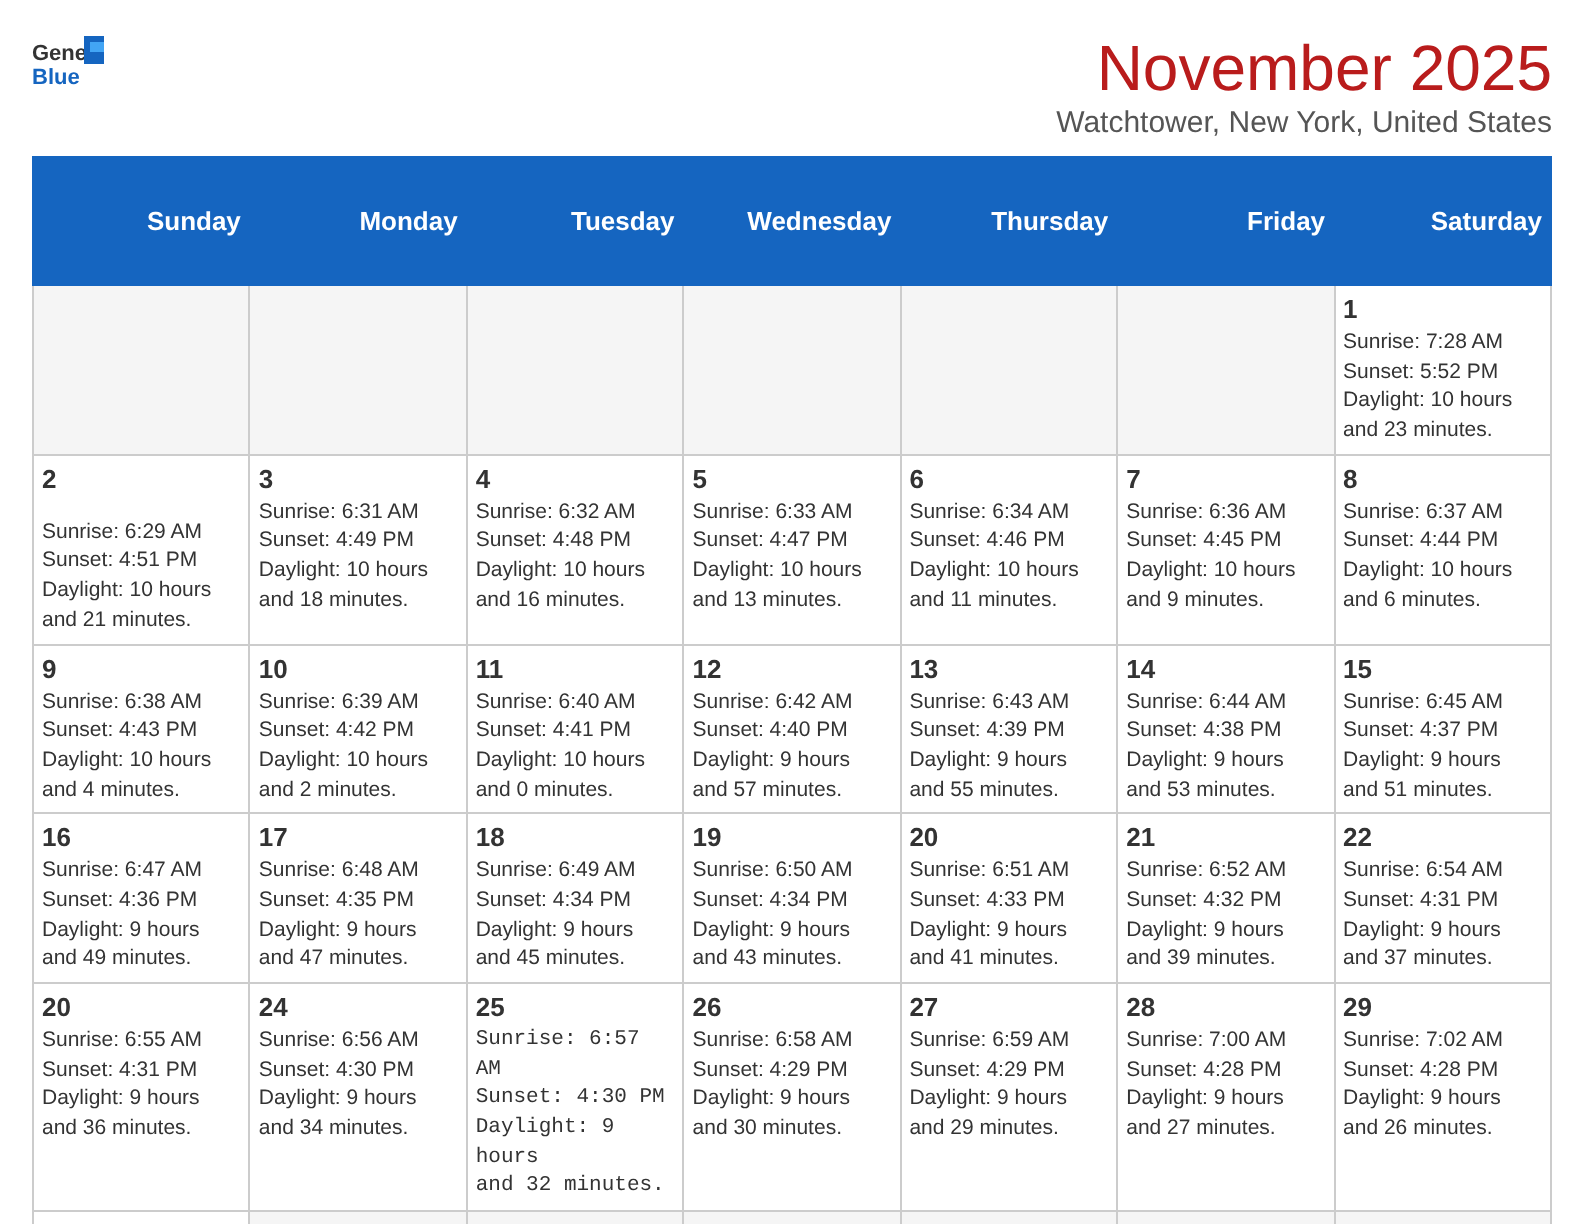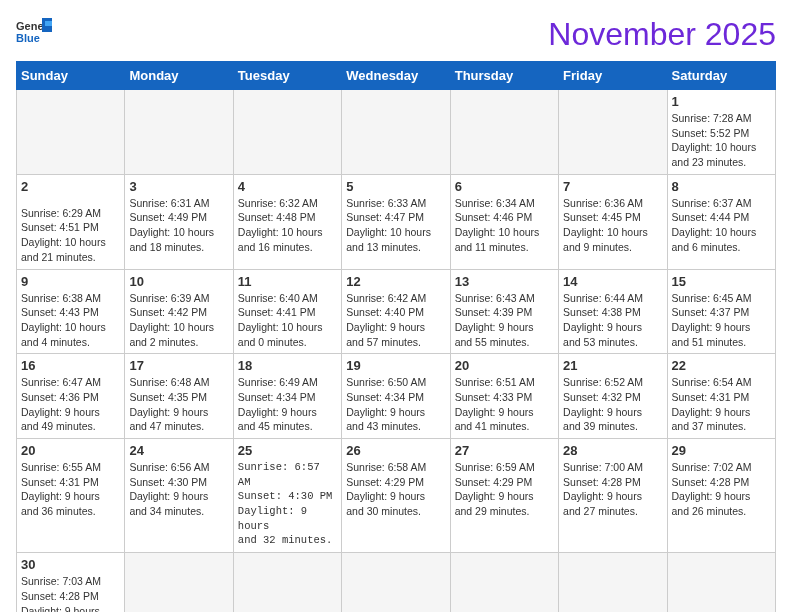--- a/index.html
+++ b/index.html
@@ -24,38 +24,38 @@
     .logo-icon {
       width: 36px;
       height: 28px;
     }
     .title-area {
       text-align: right;
     }
     .month-title {
       font-size: 32px;
       font-weight: normal;
-      color: #6d28d9;
+      color: #b91c1c;
     }
     .location-title {
       font-size: 15px;
       color: #555;
     }
     .calendar {
       width: 100%;
       border-collapse: collapse;
       border: 1px solid #ccc;
     }
     .calendar th {
       background-color: #1565c0;
       color: #fff;
       font-size: 13px;
       font-weight: bold;
-      padding: 6px 4px;
-      text-align: left;
+      padding: 24px 4px;
+      text-align: right;
       border: 1px solid #1565c0;
     }
     .calendar td {
       border: 1px solid #ccc;
       vertical-align: top;
       padding: 4px;
       width: calc(100% / 7);
       background: #fff;
       min-height: 70px;
     }
@@ -81,20 +81,21 @@
   <div class="logo">
     <svg class="logo-icon" viewBox="0 0 36 28">
       <text x="0" y="14" font-size="11" font-weight="bold" fill="#333">General</text>
       <text x="0" y="26" font-size="11" font-weight="bold" fill="#1565c0">Blue</text>
       <polygon points="26,2 36,2 36,16 26,16" fill="#1565c0"></polygon>
       <polygon points="29,5 36,5 36,10 29,10" fill="#42a5f5"></polygon>
     </svg>
   </div>
   <div class="title-area">
     <div class="month-title">November 2025</div>
+    <div class="location-title">Watchtower, New York, United States</div>
   </div>
 </div>
 
 <table class="calendar">
   <thead>
     <tr>
     <th>Sunday</th>
         <th>Monday</th>
         <th>Tuesday</th>
         <th>Wednesday</th>

